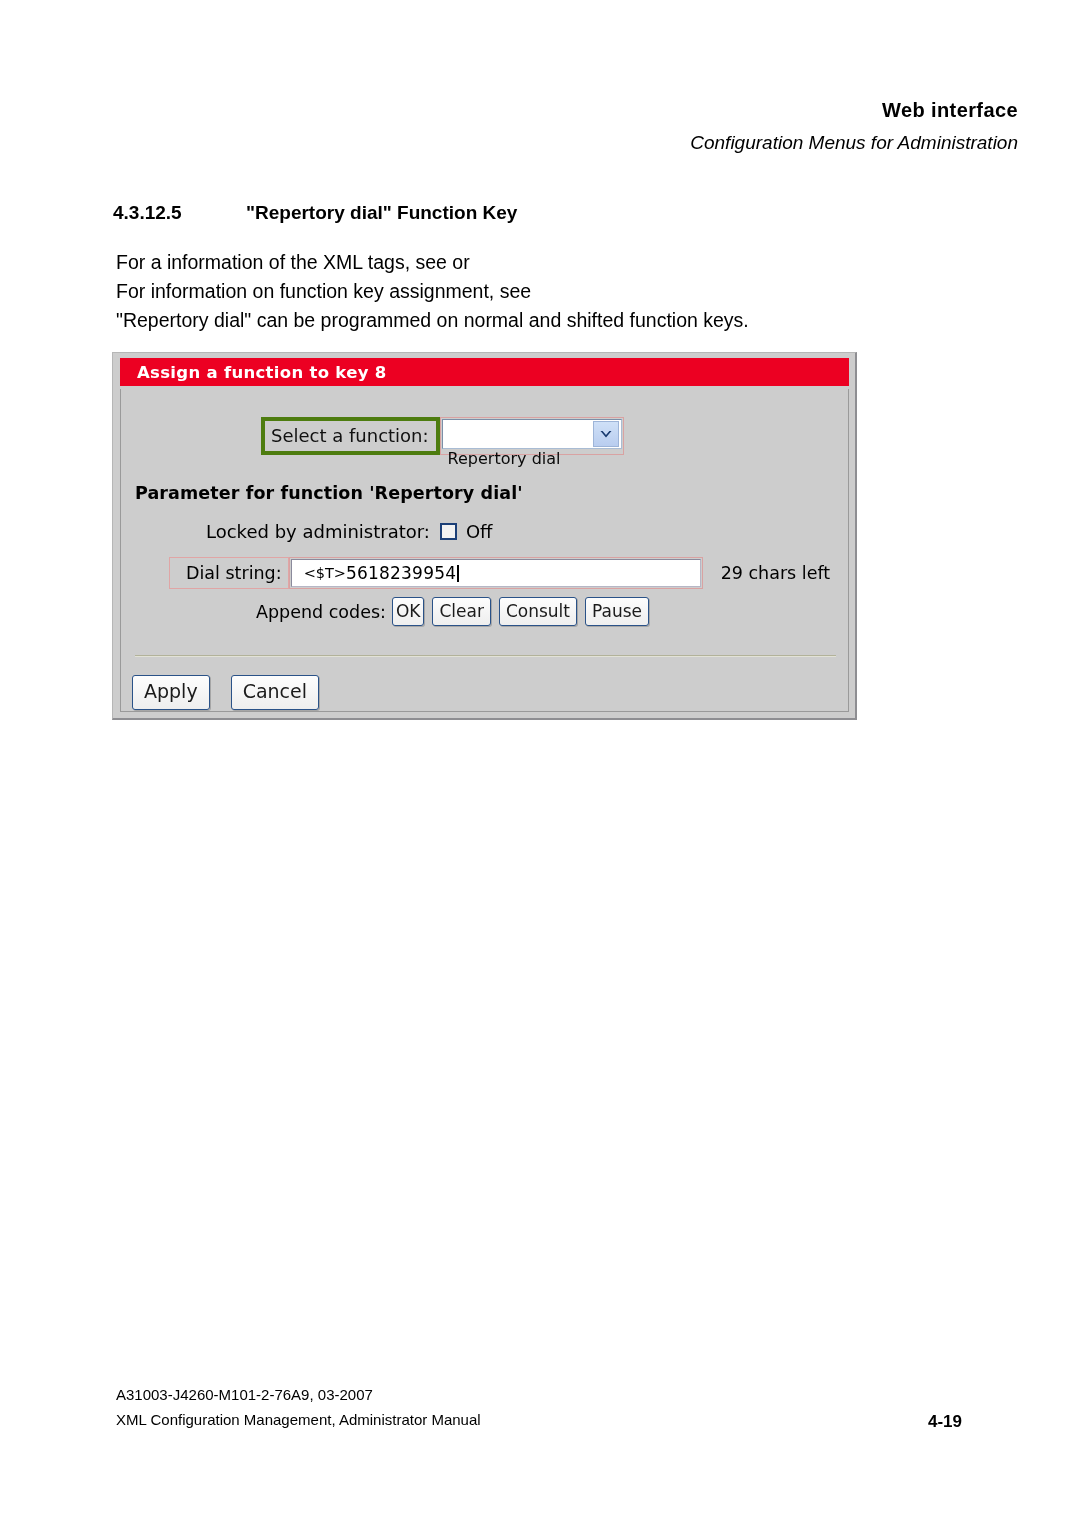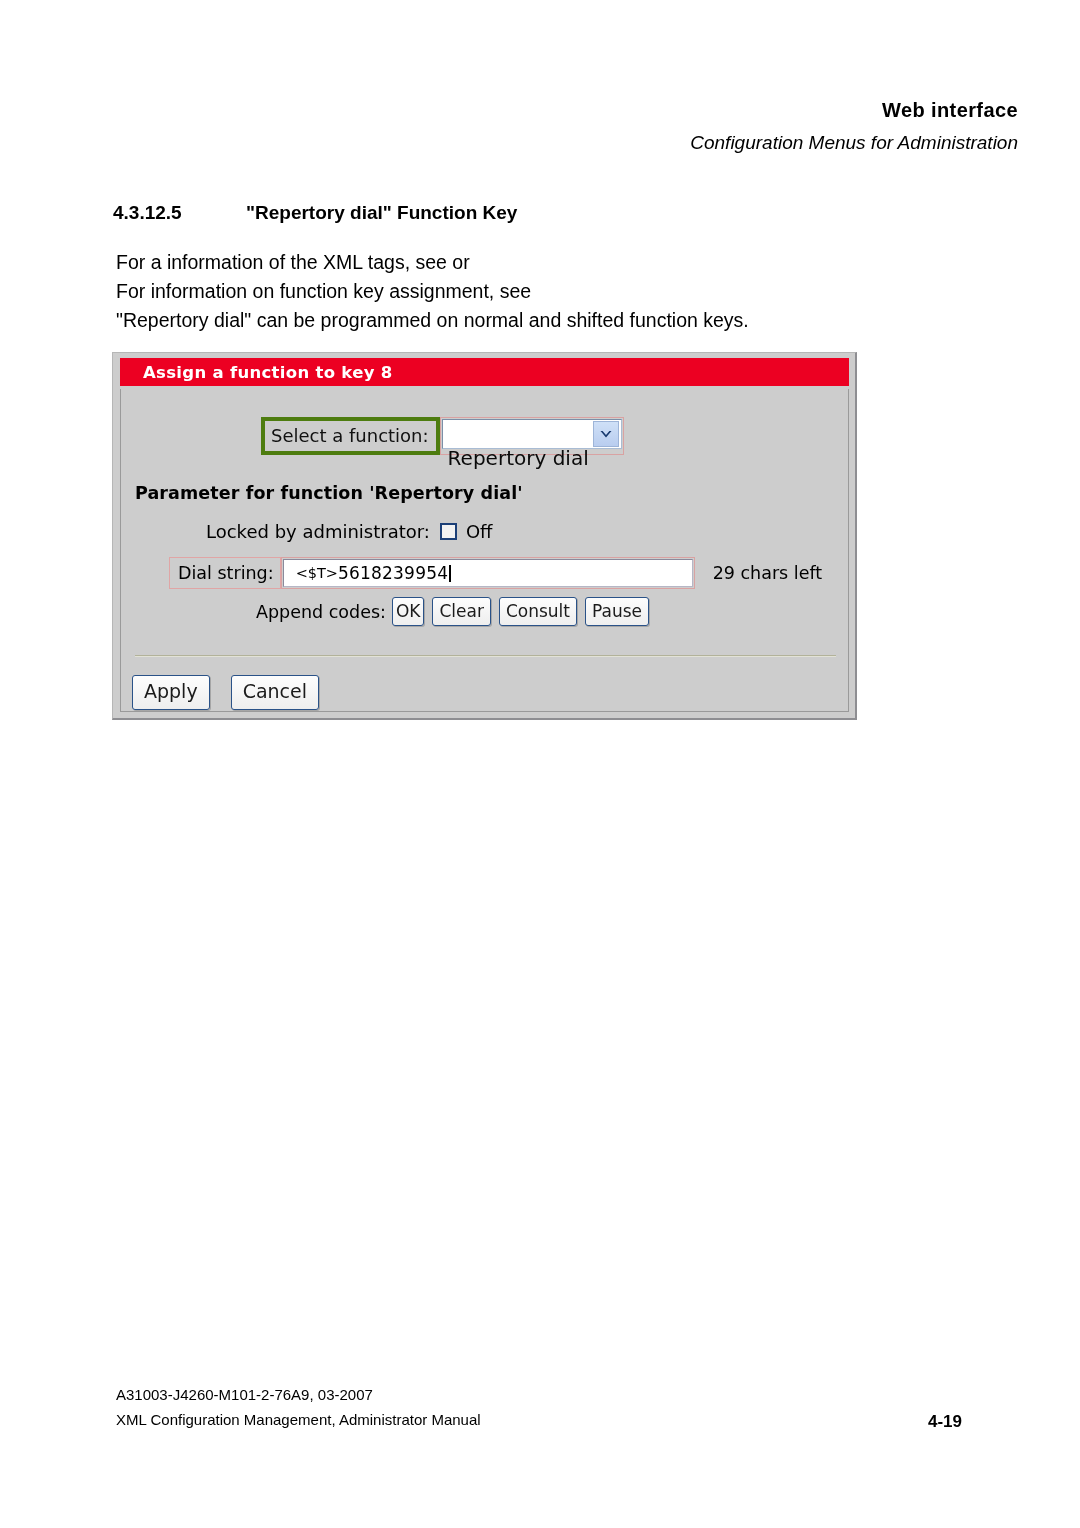--- a/index.html
+++ b/index.html
@@ -78,21 +78,21 @@
     top: 5px;
     right: 6px;
     height: 28px;
     background: #ec0022;
     color: #ffffff;
     font-size: 16.5px;
     font-weight: bold;
     letter-spacing: 0.3px;
     display: flex;
     align-items: center;
-    padding-left: 23px;
+    padding-left: 17px;
     box-sizing: border-box;
   }
   .fig-body {
     position: absolute;
     left: 7px;
     top: 36px;
     right: 6px;
     bottom: 6px;
     background: #cdcdcd;
     border-left: 1px solid #9a9a9a;
@@ -132,21 +132,21 @@
     border-top: 1px solid #7b8fa8;
     border-left: 1px solid #7b8fa8;
     border-right: 1px solid #a9bcd4;
     border-bottom: 1px solid #a9bcd4;
     width: 180px;
     height: 30px;
     box-sizing: border-box;
   }
   .select-value {
     flex: 1;
-    font-size: 20px;
+    font-size: 16px;
     padding-left: 5px;
     color: #0a0a0a;
     white-space: nowrap;
     margin-top: 48px;
   }
   .select-arrow {
     width: 26px;
     height: 26px;
     margin-right: 2px;
     background: linear-gradient(#cfe0f7, #b9cdef);
@@ -190,21 +190,21 @@
   
   .row-dial {
     position: absolute;
     left: 48px;
     top: 168px;
     display: flex;
     align-items: center;
   }
   .lbl-dial {
     border: 1px solid #e0a5a5;
-    padding: 4px 6px 4px 8px;
+    padding: 4px 6px 4px 16px;
     font-size: 17.5px;
     box-sizing: border-box;
     height: 32px;
     display: flex;
     align-items: center;
   }
   .dial-field {
     border: 1px solid #d9a2a2;
     padding: 1px;
     box-sizing: border-box;

